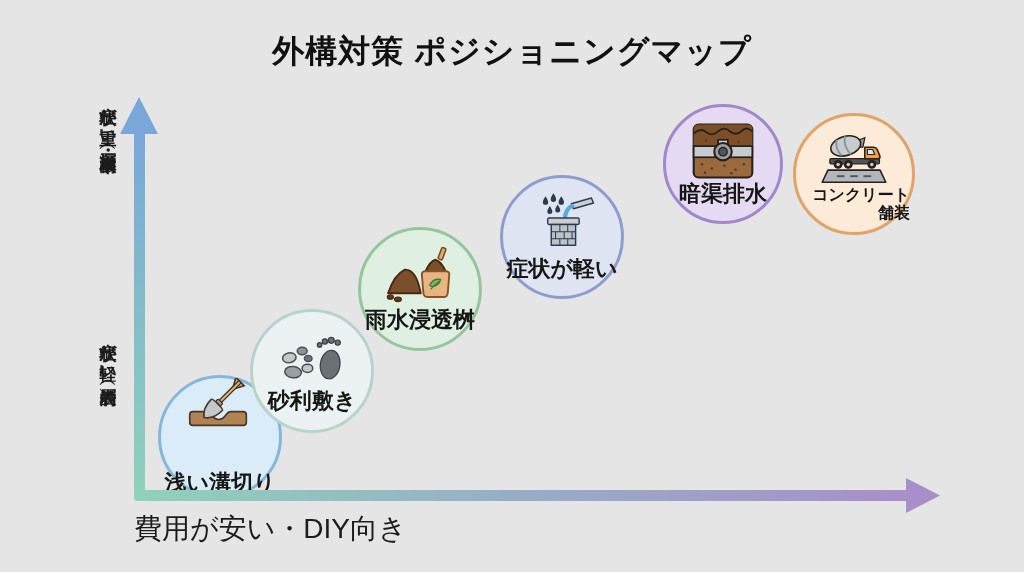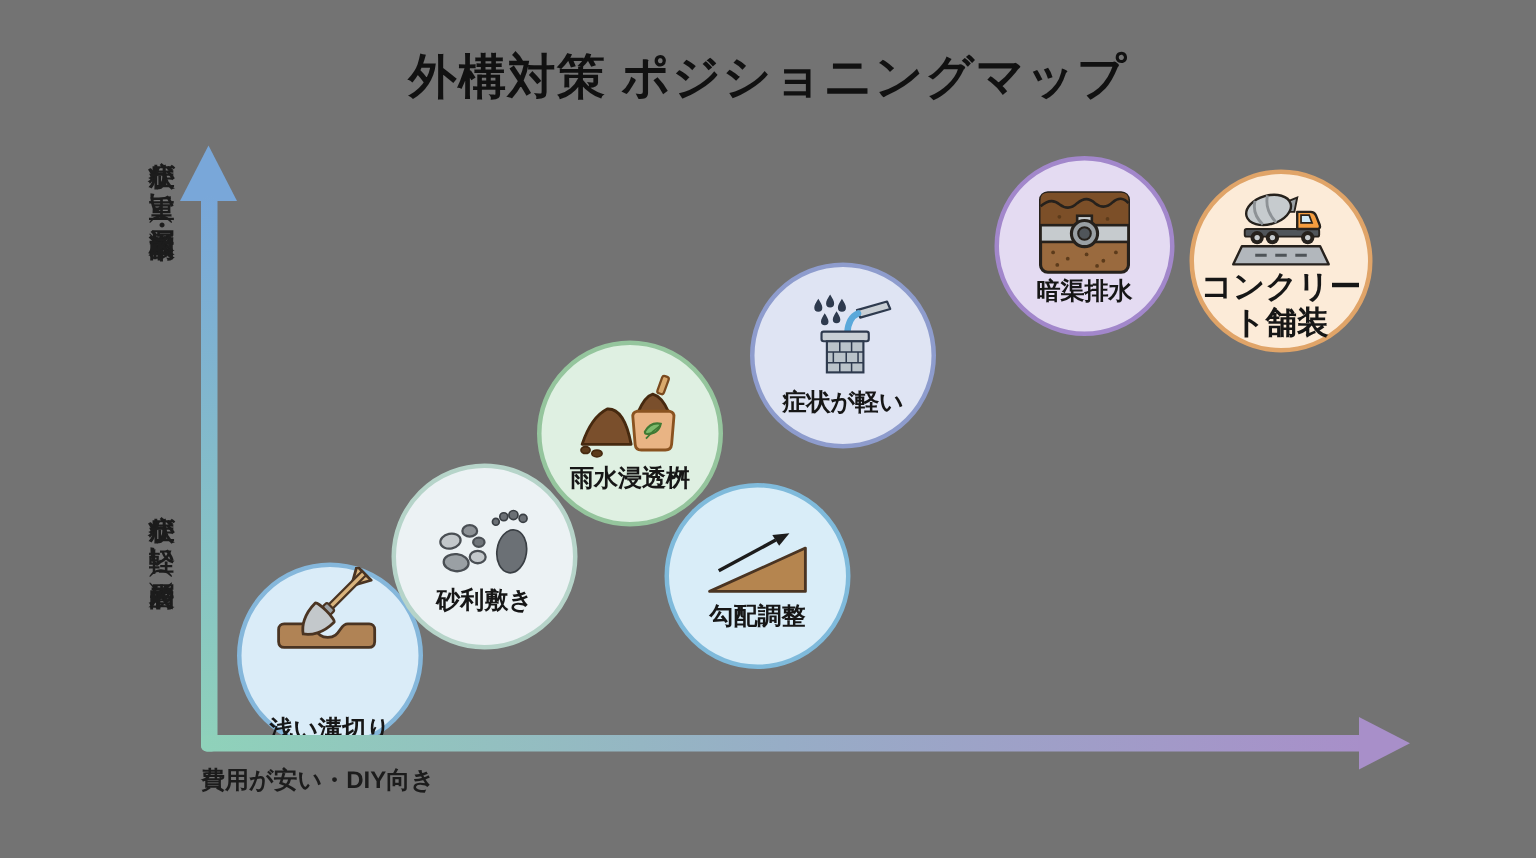--- a/index.html
+++ b/index.html
@@ -1,43 +1,43 @@
 <!DOCTYPE html>
 <html><head>
 <meta charset="utf-8">
 <style>
   html,body{margin:0;padding:0;background:#fff;}
   .stage{
-    position:relative;width:1024px;height:572px;overflow:hidden;background:#737373;
+    position:relative;width:1024px;height:572px;overflow:hidden;background:#e5e5e5;
     font-family:"Liberation Sans","DejaVu Sans",sans-serif;color:#1c1c1c;
   }
   .title{
     position:absolute;top:30px;left:0;width:100%;text-align:center;
     font-size:32px;font-weight:800;letter-spacing:1px;color:#111;
   }
   .axes{position:absolute;left:0;top:0;z-index:3;pointer-events:none;}
   .v-label{
     position:absolute;left:97px;writing-mode:vertical-rl;font-weight:700;
     font-size:17px;line-height:1.2;letter-spacing:1px;z-index:4;white-space:nowrap;
   }
   .v-top{top:94px;}
   .v-bottom{top:330px;}
-  .x-label{position:absolute;top:510px;font-weight:700;font-size:16px;z-index:4;white-space:nowrap;}
+  .x-label{position:absolute;top:510px;font-weight:400;font-size:28px;z-index:4;white-space:nowrap;}
   .x-left{left:134px;}
   .x-right{right:84px;}
   .node{
     position:absolute;z-index:2;border:3px solid #999;border-radius:50%;
     box-sizing:border-box;display:flex;flex-direction:column;align-items:center;
     justify-content:center;gap:1px;
   }
   .node-label{
-    font-weight:700;font-size:16px;line-height:1.12;text-align:center;
+    font-weight:700;font-size:22px;line-height:1.12;text-align:center;
     color:#161616;max-width:112px;
   }
-  .node.c7 .node-label{font-size:21px;}
+  .node.c7 .node-label{font-size:16px;text-align:right;}
   .node-icon{display:block;}
 </style>
 </head>
 <body>
 
 <div class="stage">
 
   <div class="title">外構対策 ポジショニングマップ</div>
 
   <div class="v-label v-top">症状が重い（深層・根本的）</div>
@@ -51,21 +51,21 @@
         <polygon points="0,4 -9,-12 9,-12" fill="#d9b37c" stroke="#4a3422" stroke-width="2.5" stroke-linejoin="round"></polygon>
         <polygon points="0,-2.5 -4,-9.5 4,-9.5" fill="#eaf3fa"></polygon>
         <rect x="-2.5" y="-12" width="5" height="48" fill="#d9b37c" stroke="#4a3422" stroke-width="2"></rect>
         <rect x="-5" y="30" width="10" height="6" rx="2" fill="#9aa0a4" stroke="#4a3422" stroke-width="2"></rect>
         <path d="M-12,38 C-12,52 -6,61 0,65 C6,61 12,52 12,38 C12,35 -12,35 -12,38 Z" fill="#c3c8cb" stroke="#4a3422" stroke-width="2.5"></path>
       </g>
     </svg>
     <div class="node-label">浅い溝切り</div>
   </div>
 
-  <div class="node c2" style="left: 261px; top: 309px; width: 124px; height: 124px; background: rgb(236, 242, 244); border-color: rgb(182, 212, 201);">
+  <div class="node c2" style="left: 250px; top: 309px; width: 124px; height: 124px; background: rgb(236, 242, 244); border-color: rgb(182, 212, 201);">
     <svg class="node-icon" width="76" height="59" viewBox="0 0 100 78">
       <g fill="#c3c8cb" stroke="#4a4f54" stroke-width="2">
         <ellipse cx="20" cy="38" rx="9" ry="6.5" transform="rotate(-12 20 38)"></ellipse>
         <ellipse cx="37" cy="29" rx="6.5" ry="5" fill="#8d9296"></ellipse>
         <ellipse cx="25" cy="57" rx="11" ry="7.5" transform="rotate(6 25 57)" fill="#9aa0a4"></ellipse>
         <ellipse cx="44" cy="52" rx="7" ry="5.5"></ellipse>
         <ellipse cx="45" cy="39" rx="5" ry="4" fill="#70757a"></ellipse>
       </g>
       <g fill="#6b7075" stroke="#3a3f44" stroke-width="1.5">
         <circle cx="60" cy="21" r="3"></circle>
@@ -85,28 +85,20 @@
       <ellipse cx="11" cy="67" rx="4" ry="3" fill="#5c3b1b" stroke="#46290f" stroke-width="1.5"></ellipse>
       <ellipse cx="21" cy="70" rx="4.5" ry="3" fill="#5c3b1b" stroke="#46290f" stroke-width="1.5"></ellipse>
       <path d="M57,34 Q63,20 70,18 Q78,20 84,34 Z" fill="#7a4f2c" stroke="#46290f" stroke-width="2.5"></path>
       <path d="M56,33 h29 q4,1 3.5,5 l-2,24 q-0.5,5 -5.5,5 h-21 q-5,0 -5.5,-5 l-2,-24 q-0.5,-4 3.5,-5 z" fill="#e9b484" stroke="#8a5320" stroke-width="2.5" stroke-linejoin="round"></path>
       <path d="M63,51 Q68,42 77,44 Q75,53 65,53 Q63,53 63,51 Z" fill="#7cba6c" stroke="#3f7a34" stroke-width="1.8"></path>
       <path d="M64,57 Q70,50 76,46" stroke="#3f7a34" stroke-width="1.5" fill="none"></path>
     </svg>
     <div class="node-label">雨水浸透桝</div>
   </div>
 
-  <div class="node c4" style="left: 443px; top: 322px; width: 124px; height: 124px; background: rgb(217, 237, 248); border-color: rgb(127, 186, 219);">
-    <svg class="node-icon" width="76" height="55" viewBox="0 0 100 72">
-      <polygon points="8,62 92,62 92,24" fill="#b5854f" stroke="#4a3422" stroke-width="2.5" stroke-linejoin="round"></polygon>
-      <line x1="16" y1="44" x2="66" y2="17" stroke="#1c1c1c" stroke-width="3"></line>
-      <polygon points="78,11 63,12.5 69,22" fill="#1c1c1c"></polygon>
-    </svg>
-    <div class="node-label">勾配調整</div>
-  </div>
 
   <div class="node c5" style="left: 500px; top: 175px; width: 124px; height: 124px; background: rgb(223, 228, 243); border-color: rgb(142, 156, 205);">
     <svg class="node-icon" width="72" height="63" viewBox="0 0 100 88">
       <g fill="#2e3a4e">
         <path transform="translate(27,12) scale(0.75)" d="M0,-10 C3,-5 5,-2 5,1 a5,5 0 1 1 -10,0 C-5,-2 -3,-5 0,-10 z"></path>
         <path transform="translate(38,8) scale(0.75)" d="M0,-10 C3,-5 5,-2 5,1 a5,5 0 1 1 -10,0 C-5,-2 -3,-5 0,-10 z"></path>
         <path transform="translate(49,12) scale(0.75)" d="M0,-10 C3,-5 5,-2 5,1 a5,5 0 1 1 -10,0 C-5,-2 -3,-5 0,-10 z"></path>
         <path transform="translate(33,25) scale(0.7)" d="M0,-10 C3,-5 5,-2 5,1 a5,5 0 1 1 -10,0 C-5,-2 -3,-5 0,-10 z"></path>
         <path transform="translate(44,23) scale(0.7)" d="M0,-10 C3,-5 5,-2 5,1 a5,5 0 1 1 -10,0 C-5,-2 -3,-5 0,-10 z"></path>
       </g>

